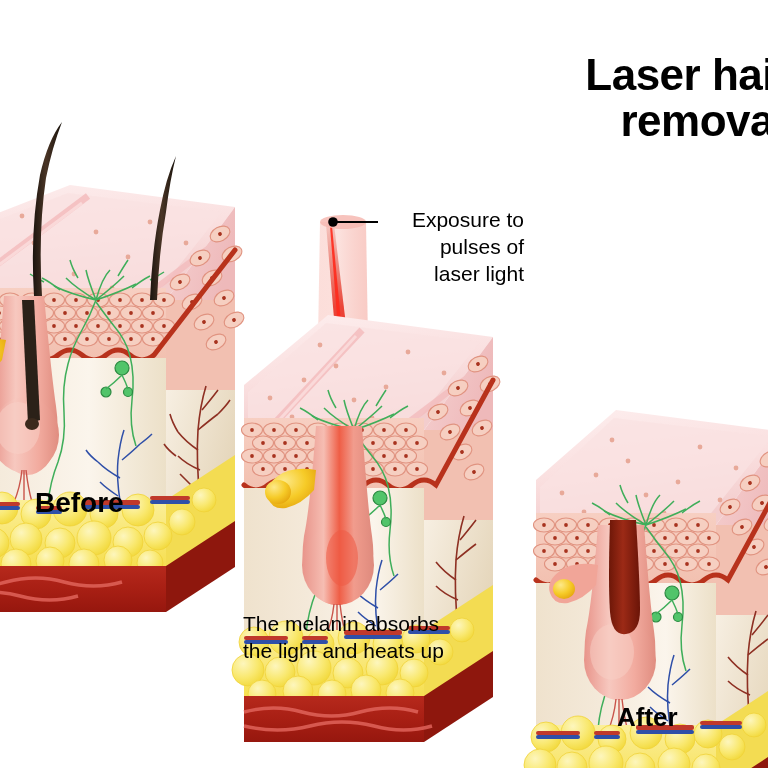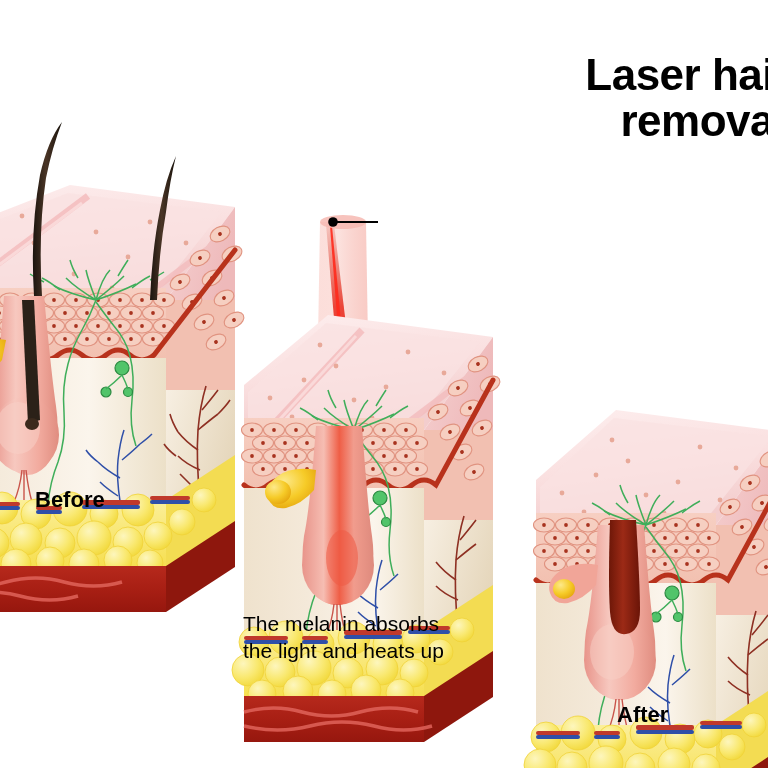--- a/index.html
+++ b/index.html
@@ -10,22 +10,22 @@
     -webkit-font-smoothing:antialiased;
   }
   #stage{position:absolute;inset:0;width:768px;height:768px;background:#fff;}
   #stage svg{position:absolute;left:0;top:0;}
 
   .txt{position:absolute;color:#000;white-space:pre;}
   #title{
     right:-6px;top:52px;text-align:right;
     font-size:44px;font-weight:bold;line-height:1.05;letter-spacing:-0.5px;
   }
-  #lbl-before{left:35px;top:487px;font-size:22px;font-weight:bold;}
-  #lbl-after{left:617px;top:702px;font-size:22px;font-weight:bold;}
+  #lbl-before{left:35px;top:487px;font-size:28px;font-weight:bold;}
+  #lbl-after{left:617px;top:702px;font-size:26px;font-weight:bold;}
   #lbl-exposure{
     left:382px;top:207px;font-size:21px;line-height:1.28;text-align:right;
     width:142px;font-weight:normal;
   }
   #lbl-melanin{
     left:243px;top:610px;font-size:21px;line-height:1.3;text-align:left;
     width:248px;font-weight:normal;
   }
 </style>
 </head>
@@ -715,17 +715,20 @@
     </g>
   </g>
 </svg>
 
 <div class="txt" id="title"><span>Laser hai</span><br><span>remova</span></div>
 
 <div class="txt" id="lbl-before">Before</div>
 
 <div class="txt" id="lbl-after">After</div>
 
+<div class="txt" id="lbl-exposure">Exposure to
+pulses of
+laser light</div>
 
 <div class="txt" id="lbl-melanin">The melanin absorbs
 the light and heats up</div>
 
 </div>
 
 </body></html>

